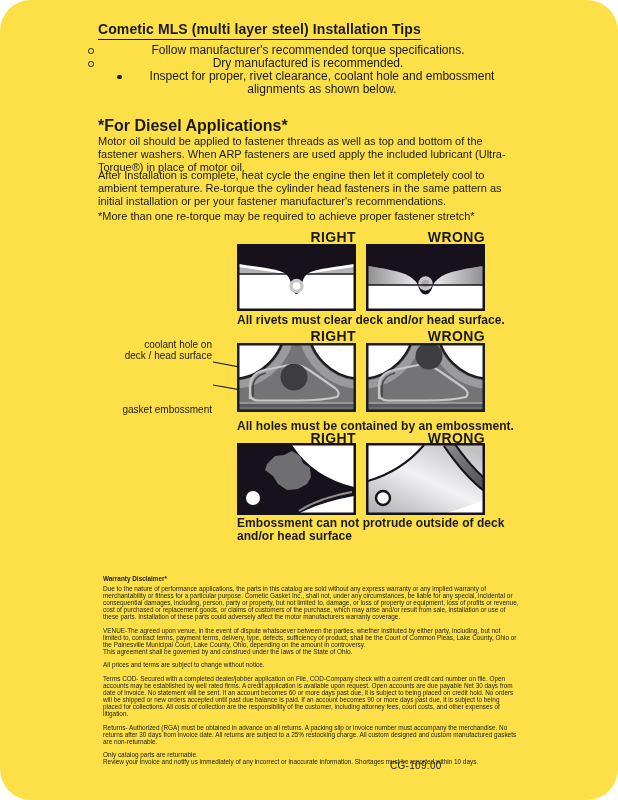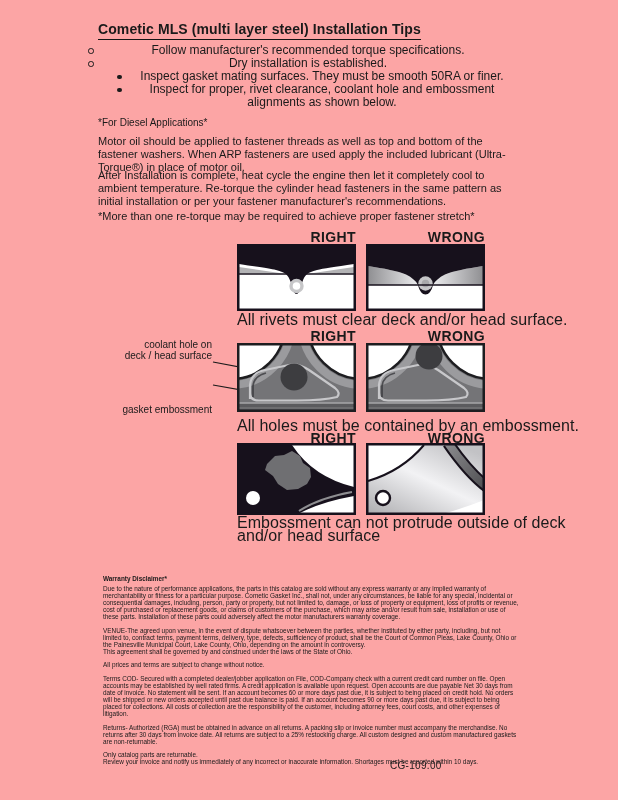--- a/index.html
+++ b/index.html
@@ -1,53 +1,52 @@
 <!DOCTYPE html>
 <html><head>
 <meta charset="utf-8">
 <style>
   html,body{margin:0;padding:0;background:#fff;}
   .page{
-    position:relative;width:618px;height:800px;background:#fca5a5;overflow:hidden;
-    font-family:"Liberation Sans","DejaVu Sans",sans-serif;color:#1a1a1a;
+    position:relative;width:618px;height:800px;background:#fde047;overflow:hidden;
+    font-family:"Liberation Sans","DejaVu Sans",sans-serif;color:#1a1a1a;border-radius:31px;
   }
   .title{
     position:absolute;left:98px;top:21px;font-size:14px;font-weight:bold;
     border-bottom:1.6px solid #141414;padding-bottom:2px;letter-spacing:.1px;
   }
   .bullets{position:absolute;left:88px;top:44px;width:430px;font-size:12px;line-height:13px;text-align:center;}
   .bullet{position:relative;padding-left:10px;}
   .bullet::before{content:"";position:absolute;left:0;top:4px;width:3.5px;height:3.5px;border:1px solid #1a1a1a;border-radius:50%;}
   .sub-bullet{position:relative;padding-left:38px;}
   .sub-bullet::before{content:"";position:absolute;left:29px;top:4.5px;width:4.5px;height:4.5px;background:#1a1a1a;border-radius:50%;}
-  .diesel-heading{position:absolute;left:98px;top:117px;font-size:10px;font-weight:normal;}
+  .diesel-heading{position:absolute;left:98px;top:117px;font-size:16px;font-weight:bold;}
   .para{position:absolute;left:98px;width:422px;font-size:11px;line-height:13px;white-space:pre-line;}
   .p1{top:135px;} .p2{top:169px;} .p3{top:210px;}
   .fig-label{position:absolute;width:119px;text-align:right;font-size:14px;font-weight:bold;letter-spacing:.4px;}
   .fig-box{position:absolute;width:119px;display:block;}
   .fig-box svg{display:block;width:100%;height:100%;}
-  .caption{position:absolute;left:237px;font-size:16px;font-weight:normal;line-height:12.5px;white-space:pre-line;letter-spacing:.05px;}
+  .caption{position:absolute;left:237px;font-size:12px;font-weight:bold;line-height:12.5px;white-space:pre-line;letter-spacing:.05px;}
   .anno{position:absolute;left:92px;width:120px;text-align:right;font-size:10px;line-height:11px;white-space:pre-line;}
   .leader-lines{position:absolute;left:205px;top:340px;width:100px;height:60px;}
   .disclaimer{position:absolute;left:103px;top:575px;width:416px;font-size:6.4px;line-height:7.05px;}
   .disclaimer .d-head{font-weight:bold;margin:0 0 3px 0;}
   .disclaimer p{margin:0 0 6.5px 0;white-space:pre-line;}
   .doc-code{position:absolute;left:390px;top:760px;font-size:10px;letter-spacing:.3px;}
 </style>
 </head>
 <body>
 
 <div class="page">
 
   <div class="title">Cometic MLS (multi layer steel) Installation Tips</div>
 
   <div class="bullets">
     <div class="bullet">Follow manufacturer's recommended torque specifications.</div>
-    <div class="bullet">Dry installation is established.</div>
-    <div class="sub-bullet">Inspect gasket mating surfaces.  They must be smooth 50RA or finer.</div>
+    <div class="bullet">Dry manufactured is recommended.</div>
     <div class="sub-bullet">Inspect for proper, rivet clearance, coolant hole and embossment alignments as shown below.</div>
   </div>
 
   <div class="diesel-heading">*For Diesel Applications*</div>
   <div class="para p1">Motor oil should be applied to fastener threads as well as top and bottom of the fastener washers. When ARP fasteners are used apply the included lubricant (Ultra-Torque®) in place of motor oil.</div>
   <div class="para p3">*More than one re-torque may be required to achieve proper fastener stretch*</div>
   <div class="para p2">After Installation is complete, heat cycle the engine then let it completely cool to ambient temperature. Re-torque the cylinder head fasteners in the same pattern as initial installation or per your fastener manufacturer's recommendations.</div>
 
   <div class="fig-label" style="left:237px;top:229px;">RIGHT</div>
   <div class="fig-label" style="left:366px;top:229px;">WRONG</div>

